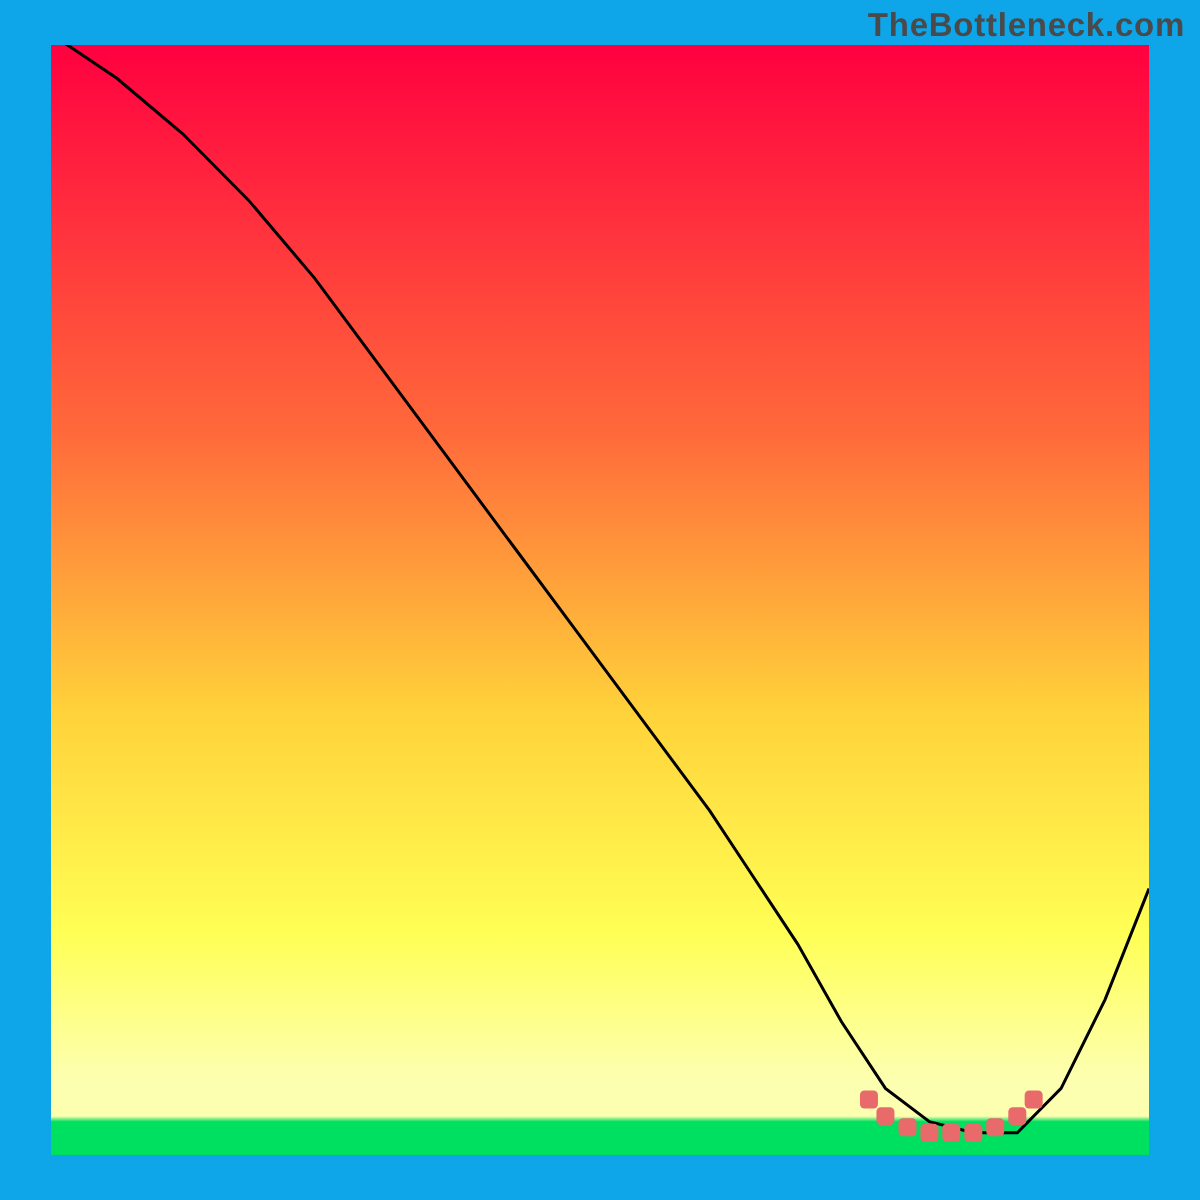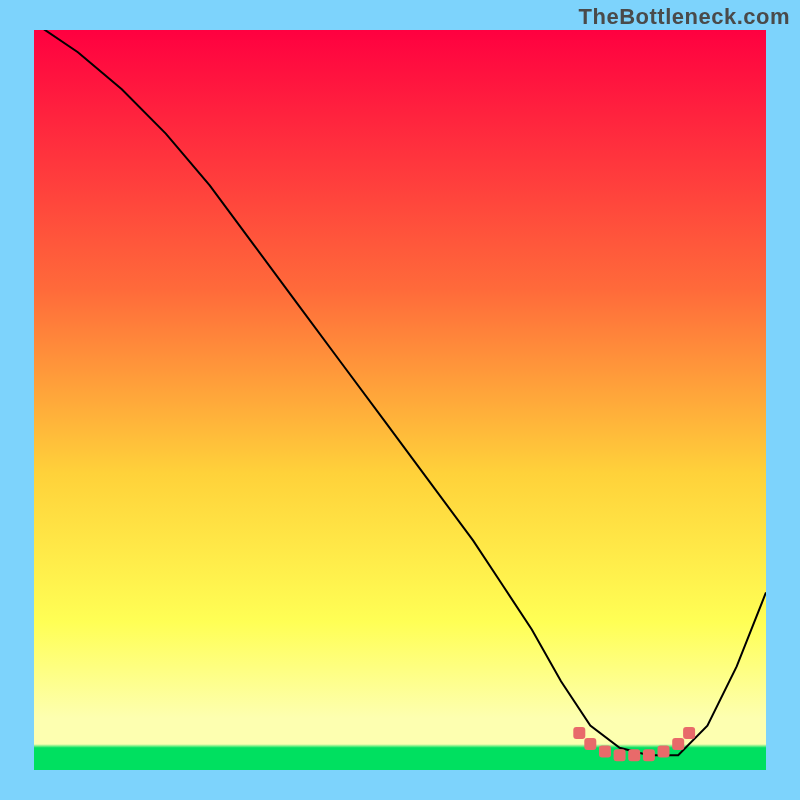--- a/index.html
+++ b/index.html
@@ -8,21 +8,21 @@
     width: 800px;
     height: 800px;
     background: #000000;
     font-family: Arial, Helvetica, sans-serif;
     overflow: hidden;
   }
   .frame {
     position: relative;
     width: 800px;
     height: 800px;
-    background: #7dd3fc;
+    background: #0ea5e9;
   }
   .watermark {
     position: absolute;
     top: 4px;
     right: 10px;
     color: #4a4a4a;
     font-size: 22px;
     font-weight: bold;
     letter-spacing: 0.5px;
     z-index: 10;

